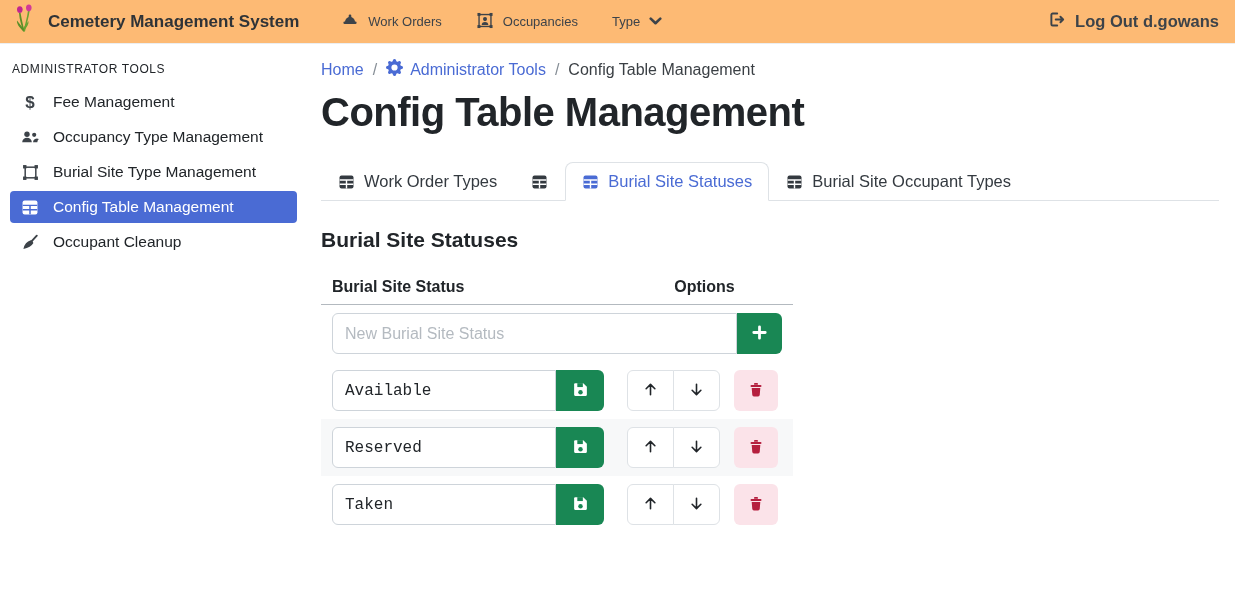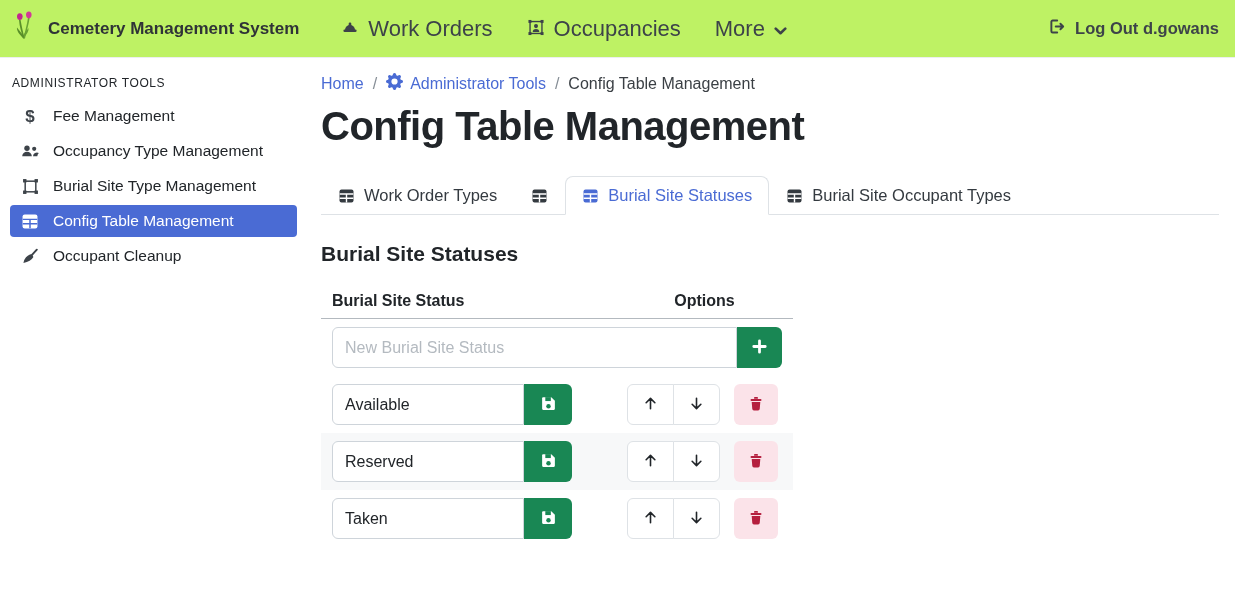--- a/index.html
+++ b/index.html
@@ -6,26 +6,26 @@
   html,body { width:1235px; height:591px; overflow:hidden; }
   body {
     font-family: "Liberation Sans", "DejaVu Sans", sans-serif;
     color:#212529; background:#fff; font-size:16px;
     --blue:#4a6bd4; --green:#198754; --danger:#b51f3e; --danger-bg:#fbe3e9;
     --border:#dee2e6; --input-border:#ced4da;
   }
   a { text-decoration:none; cursor:pointer; }
 
   
-  .navbar { height:58px; background:#bef264; display:flex; align-items:center;
+  .navbar { height:44px; background:#fdba74; display:flex; align-items:center;
             padding:0 16px 0 12px; border-bottom:1px solid #eceef0; }
   .brand { display:flex; align-items:center; gap:10px; font-weight:700;
            font-size:17px; color:#2f3337; }
   .nav-main { display:flex; align-items:center; gap:34px; margin-left:42px; }
-  .nav-link { display:flex; align-items:center; gap:9px; color:#3d4349; font-size:22px; }
+  .nav-link { display:flex; align-items:center; gap:9px; color:#3d4349; font-size:13px; }
   .nav-link svg { flex:none; }
   .logout { margin-left:auto; display:flex; align-items:center; gap:9px;
             color:#3d4349; font-size:16.5px;font-weight:bold; }
 
   
   .layout { display:flex; height:543px; }
   .sidebar { width:310px; flex:none; padding-top:4px; }
   .side-heading { padding:14px 12px 10px 12px; font-size:12px; letter-spacing:.6px;
                   color:#212529; }
   .side-item { display:flex; align-items:center; gap:13px; margin:0 13px 3px 10px;
@@ -68,21 +68,21 @@
   .trow { display:grid; grid-template-columns:295px 177px; padding:8px 0; align-items:center; }
   .ctable > .trow:nth-child(4) { background:#f7f8f9; }  
   .cell { padding:0 11px; display:flex; align-items:center; }
   .cell.full { grid-column:1 / -1; }
 
   .igroup { display:flex; width:100%; }
   .tinput { height:41px; border:1px solid var(--input-border); border-radius:6px 0 0 6px;
             padding:0 12px; font-size:16px; color:#212529; flex:1; min-width:0; outline:none;
             font-family:inherit; background:#fff; }
   .tinput::placeholder { color:#b4bac0; }
-  .row-input { width:192px; flex:none; }
+  .row-input { width:224px; flex:none;font-family:Liberation Mono, monospace; }
   .btn { display:flex; align-items:center; justify-content:center; cursor:pointer; border:none;
          background:none; padding:0; }
   .btn-save { width:48px; height:41px; background:var(--green); border-radius:0 6px 6px 0; }
   .btn-add  { width:45px; height:41px; background:var(--green); border-radius:0 6px 6px 0; }
   .opt-cell { gap:14px; }
   .arrow-group { display:flex; }
   .btn-arrow { width:47px; height:41px; background:#fff; border:1px solid var(--border); }
   .btn-arrow.up { border-radius:6px 0 0 6px; }
   .btn-arrow.down { border-radius:0 6px 6px 0; margin-left:-1px; }
   .btn-trash { width:44px; height:41px; background:var(--danger-bg); border-radius:6px;
@@ -124,21 +124,21 @@
           <rect x="12.3" y="0.9" width="2.8" height="2.8" fill="#3d4349"></rect>
           <rect x="0.9" y="12.3" width="2.8" height="2.8" fill="#3d4349"></rect>
           <rect x="12.3" y="12.3" width="2.8" height="2.8" fill="#3d4349"></rect>
           <circle cx="8" cy="6.7" r="1.9" fill="#3d4349"></circle>
           <path d="M4.9 12.3 a3.1 3 0 0 1 6.2 0 z" fill="#3d4349"></path>
         </svg>
       </span>
       <span>Occupancies</span>
     </a>
     <a class="nav-link">
-      <span>More</span>
+      <span>Type</span>
       <span>
         <svg width="13" height="9" viewBox="0 0 12 8">
           <path d="M1.6 1.4 L6 5.6 L10.4 1.4" fill="none" stroke="#3d4349" stroke-width="2.4" stroke-linecap="round" stroke-linejoin="round"></path>
         </svg>
       </span>
     </a>
   </nav>
   <a class="logout">
     <span>
       <svg width="18" height="17" viewBox="0 0 16 16" fill="none" stroke="#3d4349" stroke-width="1.8" stroke-linecap="round" stroke-linejoin="round">

